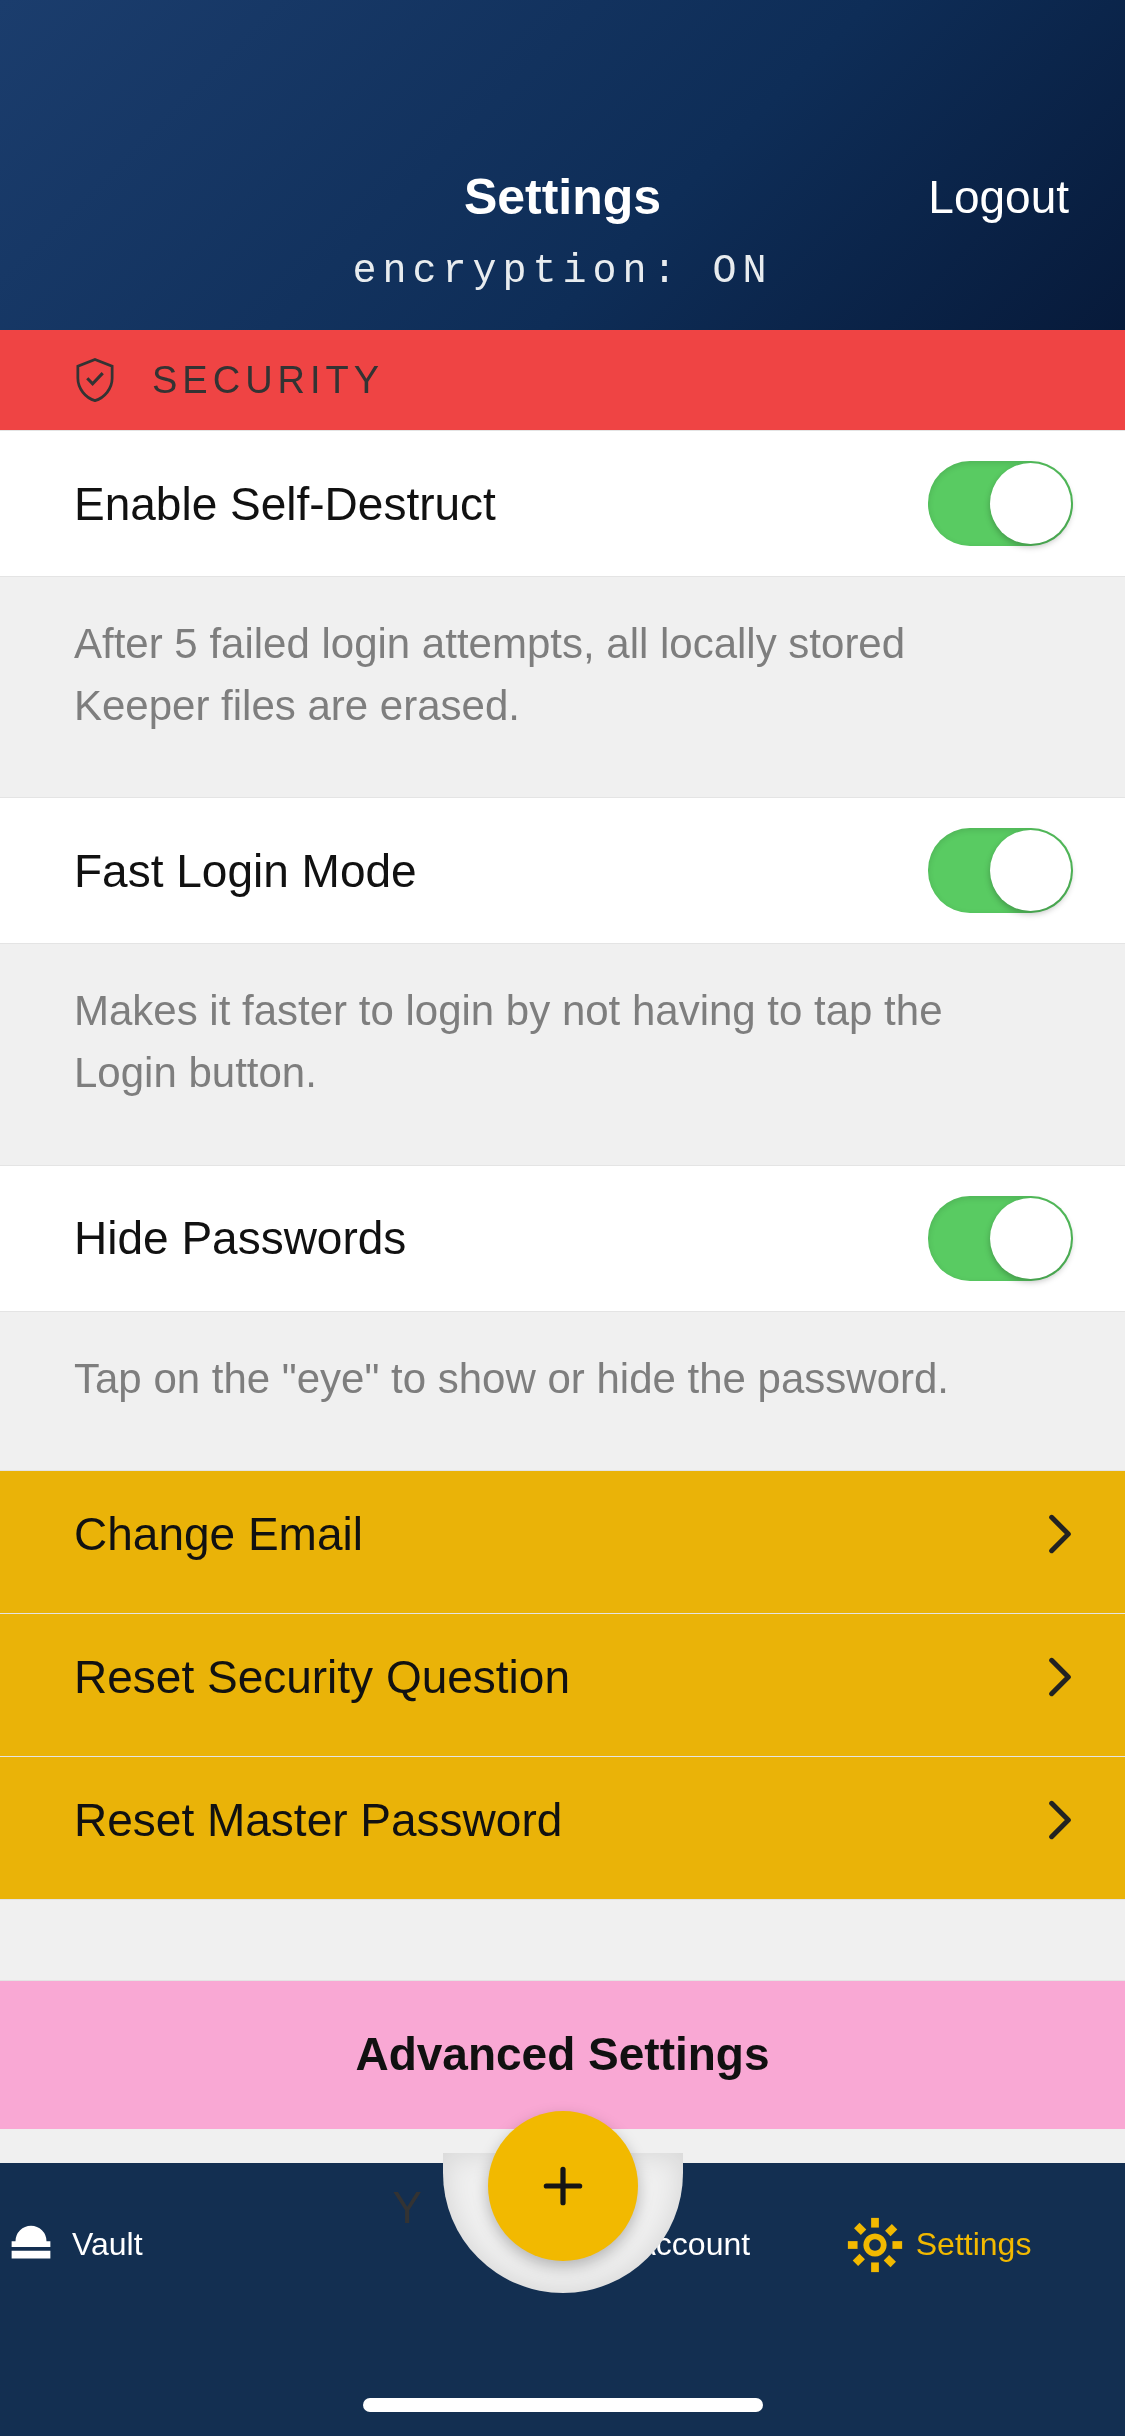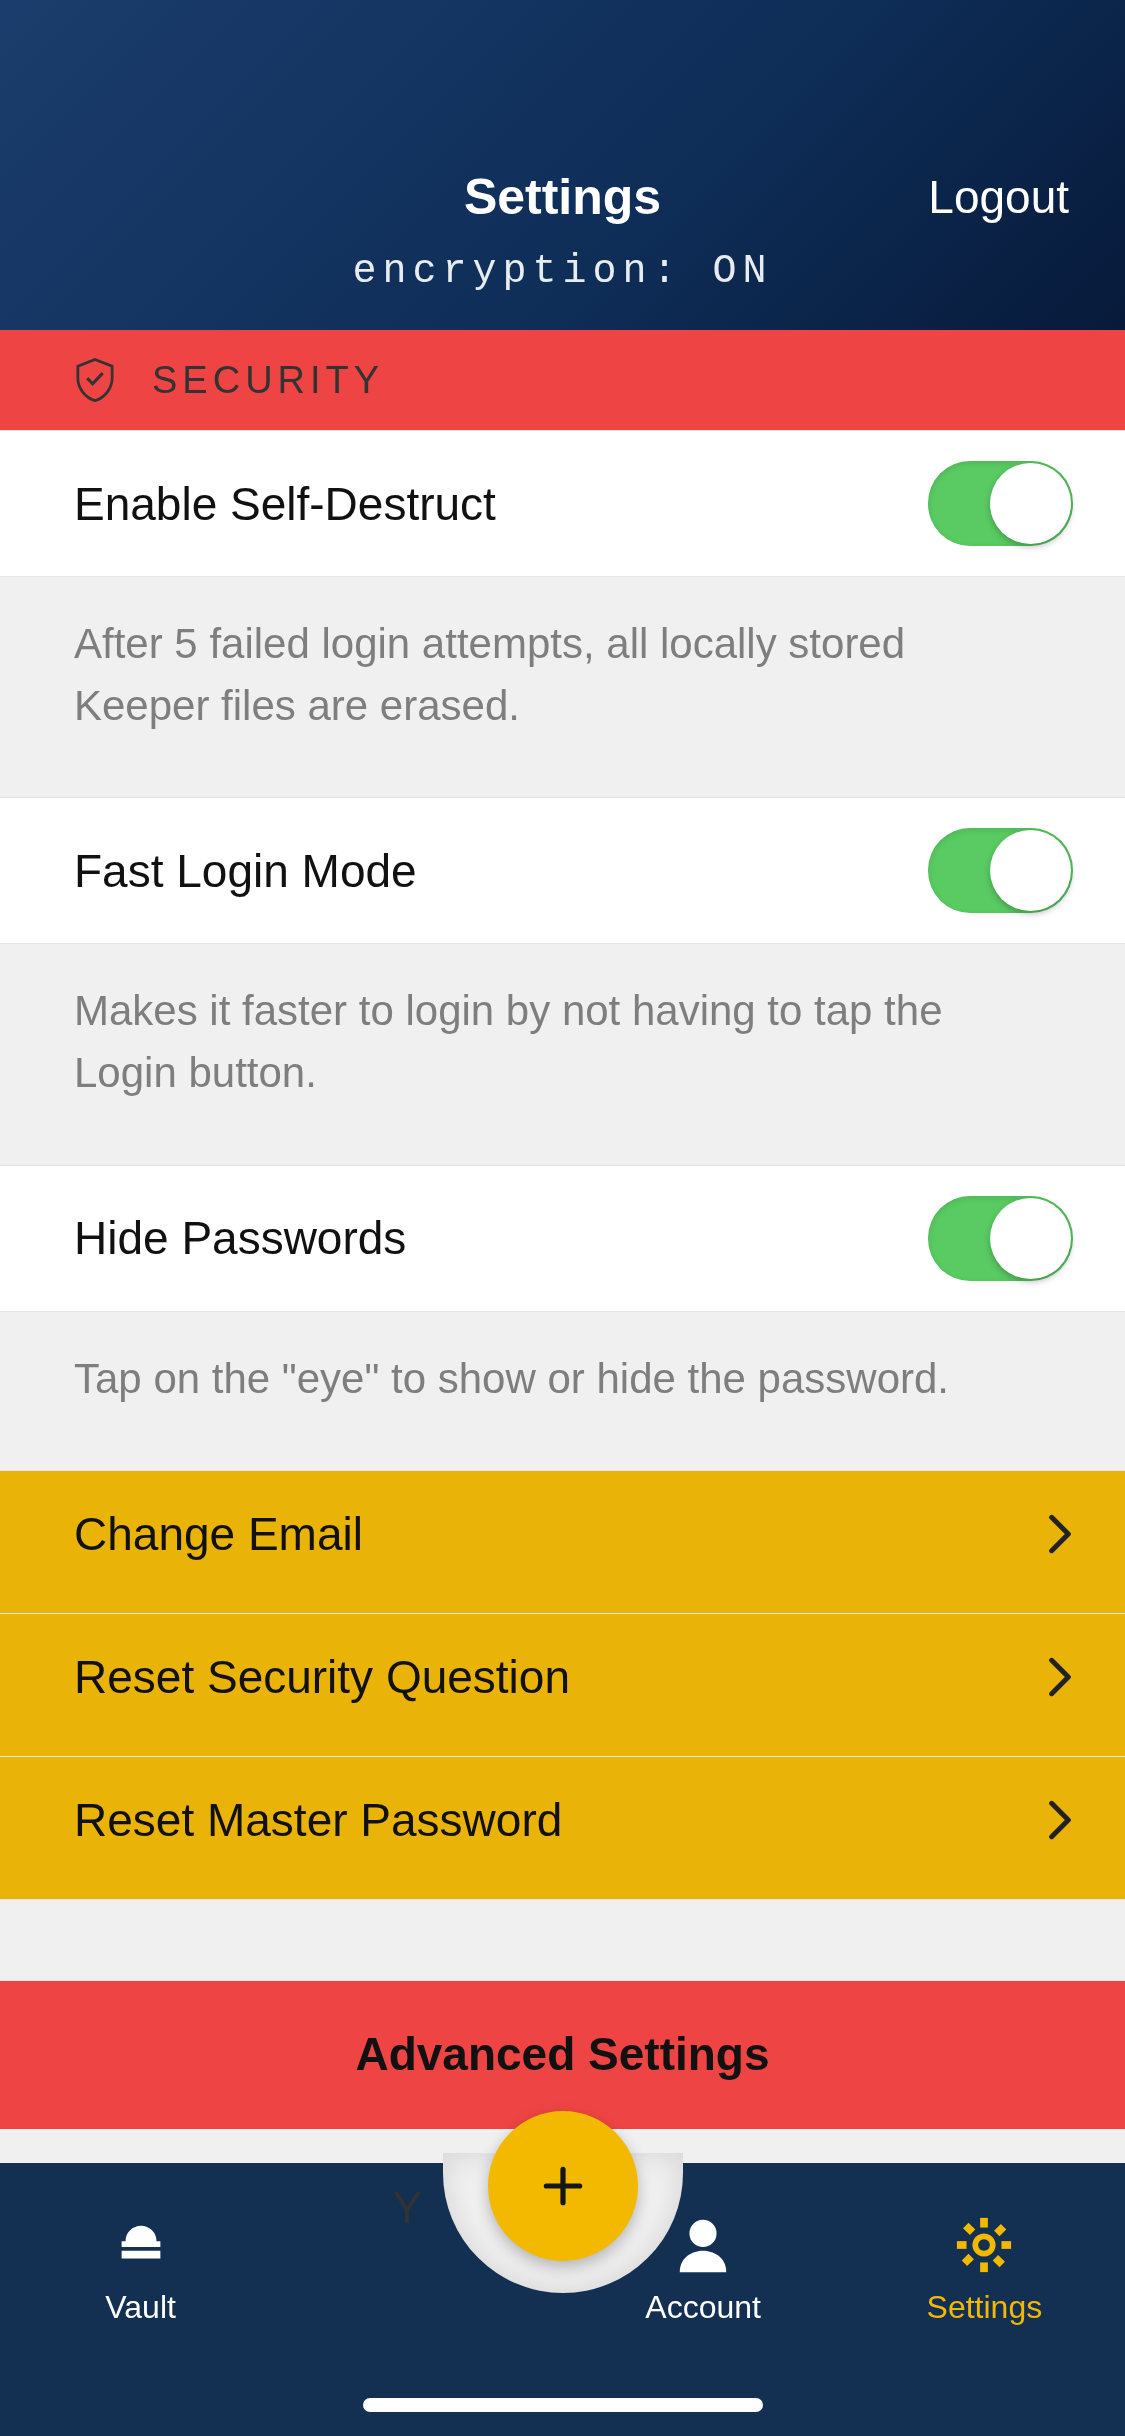--- a/index.html
+++ b/index.html
@@ -108,21 +108,21 @@
       justify-content: space-between;
       padding: 36px 52px 52px 74px;
       border-bottom: 1px solid #e4e4e4;
     }
     .nav-row:first-of-type { border-top: 1px solid #e4e4e4; }
     .chevron svg { width: 26px; height: 40px; display:block; }
 
     .spacer { background: #f0f0f0; height: 80px; }
 
     .adv-row {
-      background: #ef4444;
+      background: #f9a8d4;
       text-align: center;
       padding: 46px 0 48px 0;
       font-size: 46px;
       font-weight: 700;
       color: #111111;
       border-top: 1px solid #e4e4e4;
     }
     .spacer-small { background: #f0f0f0; height: 34px; }
 
     .tabbar {
@@ -130,21 +130,21 @@
       background: #132f51;
       position: relative;
       display: flex;
       justify-content: space-around;
       align-items: flex-start;
       padding-top: 48px;
     }
     .tab {
       flex: 1;
       display: flex;
-      flex-direction: column;
+      flex-direction: row;
       align-items: center;
       gap: 10px;
       color: #ffffff;
       font-size: 32px;
       font-weight: 500;
     }
     .tab.active { color: #f2b900; }
     .tab .icon { height: 68px; display:flex; align-items:center; justify-content:center; }
     .tab .icon svg { width: 62px; height: 62px; }
     

